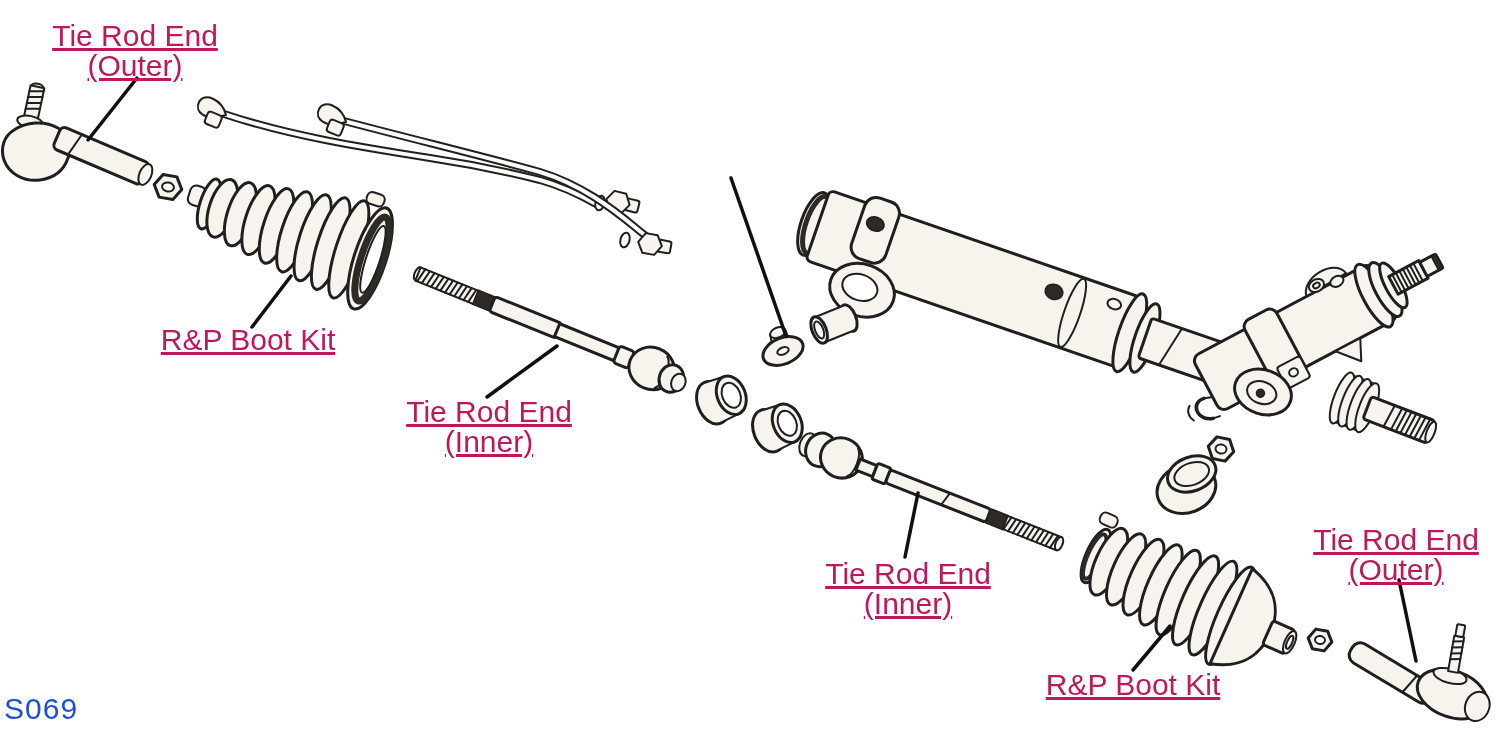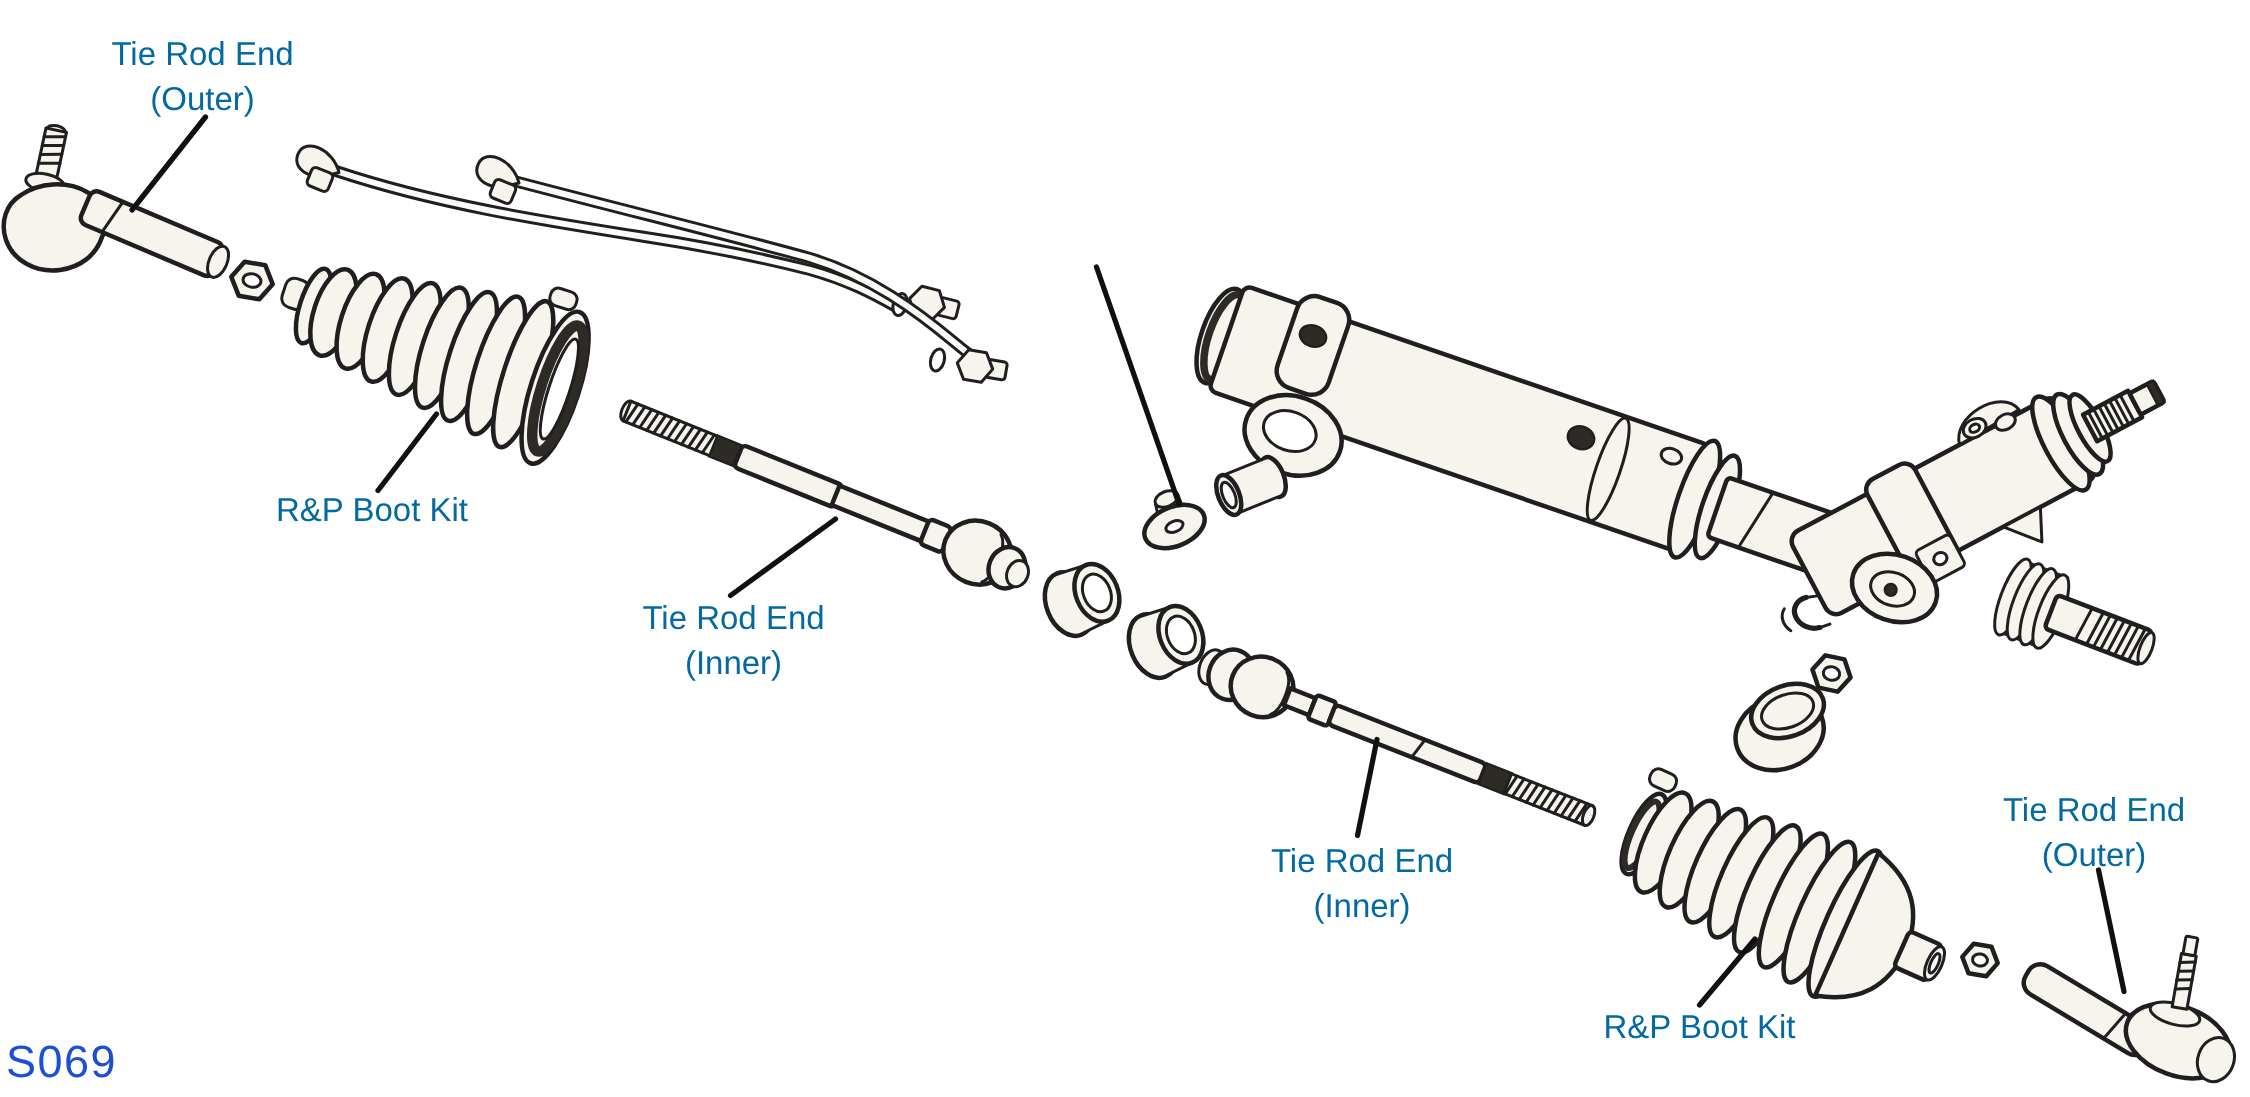--- a/index.html
+++ b/index.html
@@ -1,20 +1,20 @@
 <!DOCTYPE html>
 <html><head>
 <meta charset="utf-8">
 <style>
   html,body{margin:0;padding:0;background:#fff;}
   .stage{position:relative;width:1500px;height:731px;background:#fff;overflow:hidden;
          font-family:"Liberation Sans", sans-serif;}
   .stage svg{position:absolute;left:0;top:0;}
   .label{position:absolute;transform:translateX(-50%);text-align:center;white-space:nowrap;
-         font-size:22px;line-height:30px;color:#0369a1;}
+         font-size:30px;line-height:30px;color:#be185d;text-decoration:underline;}
   .figcode{position:absolute;left:4px;top:692px;font-size:30px;letter-spacing:1px;color:#1d4ed8;}
   
   .o{fill:#f7f4ee;stroke:#1f1f1f;stroke-width:3;stroke-linejoin:round;}
   .t{stroke-width:2;}
   .ln{fill:none;stroke:#1f1f1f;stroke-width:2;stroke-linecap:round;}
   .dk{fill:#2e2a26;stroke:#1f1f1f;stroke-width:1.5;}
   .wh{fill:#ffffff;stroke:#1f1f1f;stroke-width:2;}
   .tube{fill:none;stroke:#1f1f1f;stroke-width:8;stroke-linecap:round;stroke-linejoin:round;}
   .tubein{fill:none;stroke:#fcfbf8;stroke-width:4;stroke-linecap:round;stroke-linejoin:round;}
   .ldr{stroke:#101010;stroke-width:3.5;stroke-linecap:round;}

